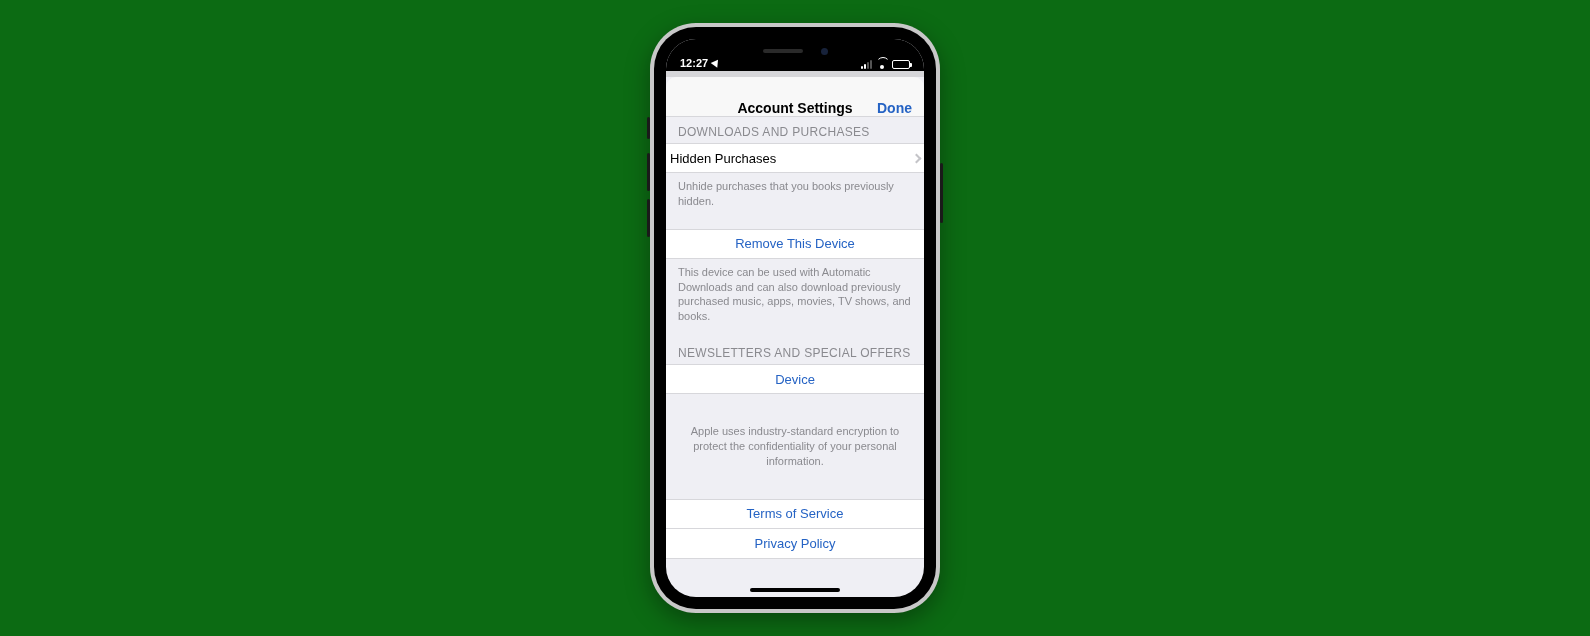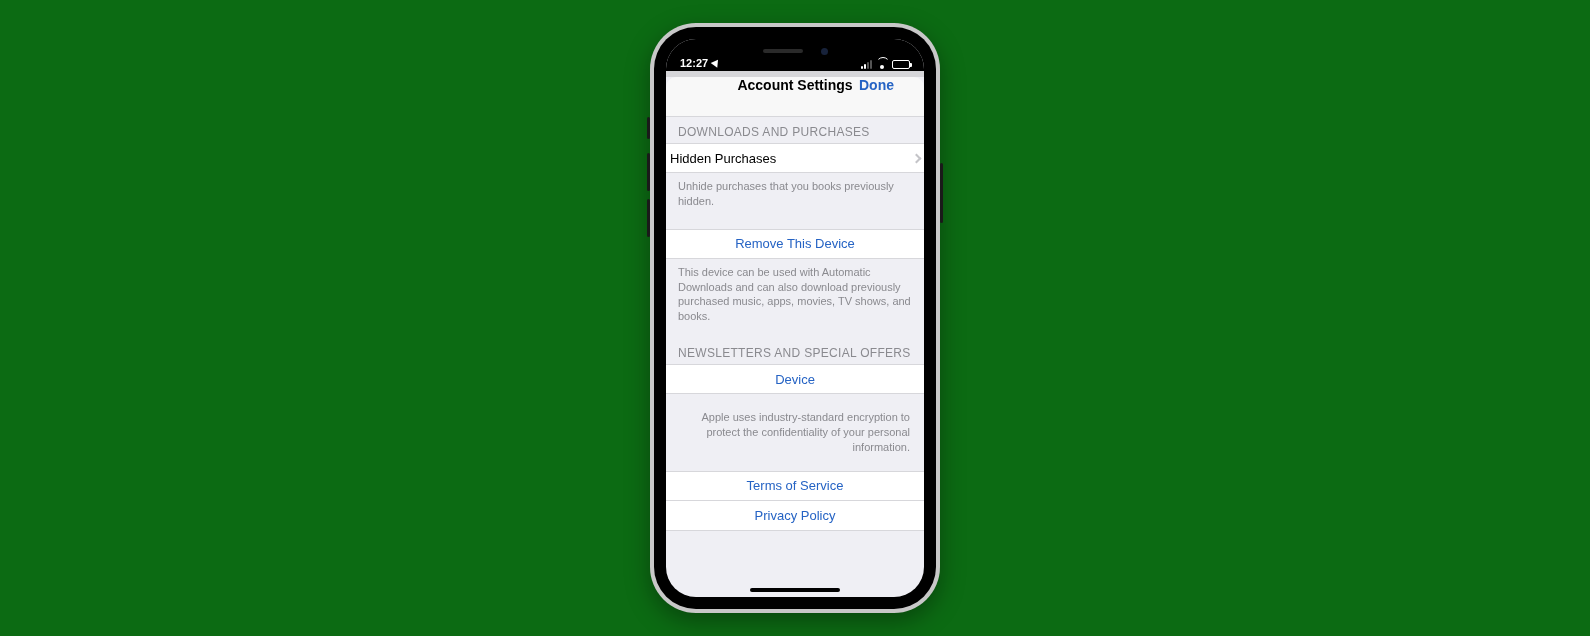--- a/index.html
+++ b/index.html
@@ -104,26 +104,26 @@
     content:""; position:absolute; right:-3px; top:2px;
     width:2px; height:4px; background:#fff; border-radius:0 1px 1px 0;
   }
   .battery .fill{ width:80%; height:100%; background:#fff; border-radius:1px; }
 
   .sheet-backdrop { height:6px; background:#d6d6d9; }
   .nav-bar {
     height:40px; background:#f8f8f8;
     border-top-left-radius:10px; border-top-right-radius:10px;
     border-bottom:1px solid #d7d7db;
-    display:flex; align-items:flex-start; justify-content:center;
+    display:flex; align-items:flex-end; justify-content:center;
     position:relative;
   }
   .nav-title { font-size:14px; font-weight:600; color:#000; }
   .nav-done  {
-    position:absolute; right:30px; font-size:14px; font-weight:600;
+    position:absolute; right:12px; font-size:14px; font-weight:600;
     color:#2563c4; cursor:pointer;
   }
 
   .content { background:#efeff4; }
   .group-header {
     font-size:12px; letter-spacing:0.3px; color:#8a8a8f;
     padding:8px 12px 4px; text-transform:uppercase;
   }
   .cell {
     background:#fff; border-top:1px solid #d7d7db; border-bottom:1px solid #d7d7db;
@@ -135,21 +135,21 @@
   .cell .label { color:#000; }
   .cell.link   { justify-content:center; color:#2563c4; cursor:pointer; }
   .cell.nav .label { flex:1; }
   .chevron {
     width:7px; height:7px; border-top:2px solid #c4c4c8; border-right:2px solid #c4c4c8;
     transform: rotate(45deg);
   }
   .footer-text {
     font-size:11px; color:#8a8a8f; padding:6px 12px 14px; line-height:1.35;
   }
-  .footer-text.center { text-align:right; padding:16px 14px; }
+  .footer-text.center { text-align:center; padding:30px 14px; }
   .spacer-sm { height:6px; }
   .home-indicator{
     position:absolute; bottom:5px; left:50%; transform:translateX(-50%);
     width:90px; height:4px; background:#000; border-radius:2px; z-index:60;
   }
 </style>
 </head>
 <body>
 
 <div class="phone-outer">

